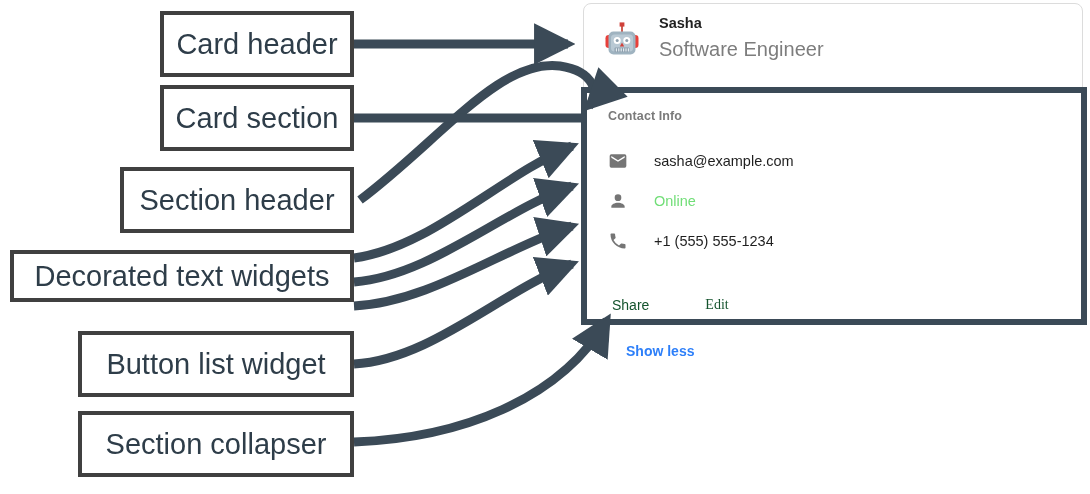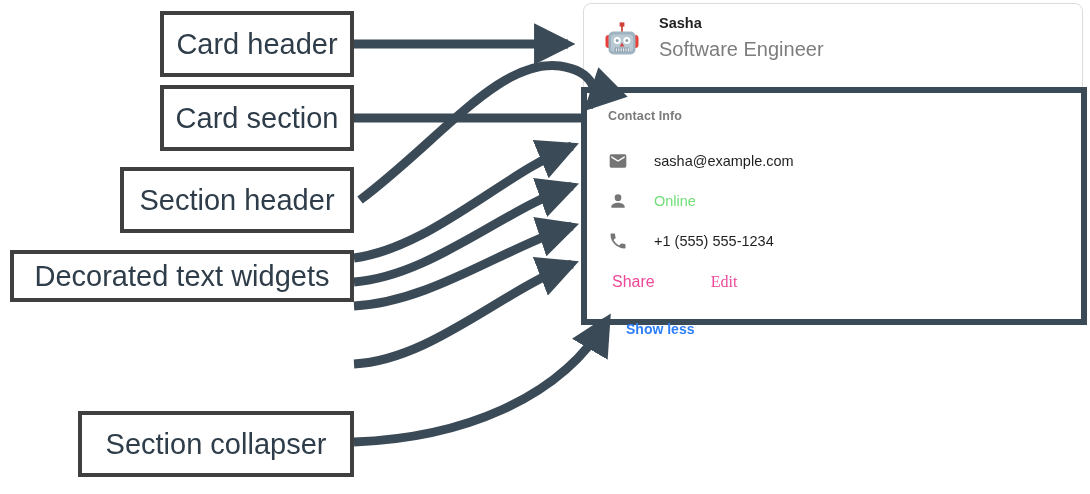--- a/index.html
+++ b/index.html
@@ -122,24 +122,25 @@
   }
   .info-text.status { color: #71de77; }
 
   #button-row {
     display: flex;
     align-items: center;
     margin-top: 8px;
     margin-left: -4px;
   }
   .link-btn {
-    font-size: 16px;
-    color: #ec4899;
+    font-size: 14px;
+    color: #14532d;
     padding: 4px 8px;
     cursor: pointer;
+    margin-top: 24px;
   }
   #collapser {
     margin-top: 22px;
     margin-left: 10px;
     font-size: 14px;
     font-weight: bold;
     color: #2d7ff9;
     padding: 4px 8px;
     display: inline-block;
     cursor: pointer;
@@ -187,20 +188,23 @@
   </div>
 
   <div class="label-box" style="left:120px; top:167px; width:234px; height:66px;">
     <span>Section header</span>
   </div>
 
   <div class="label-box" style="left:10px; top:250px; width:344px; height:52px;">
     <span>Decorated text widgets</span>
   </div>
 
+  <div class="label-box" style="left:78px; top:331px; width:276px; height:66px;">
+    <span>Button list widget</span>
+  </div>
 
   <div class="label-box" style="left:78px; top:411px; width:276px; height:66px;">
     <span>Section collapser</span>
   </div>
 
   <div id="card">
 
     <div id="card-header">
       <svg id="avatar" viewBox="0 0 40 40">
 

